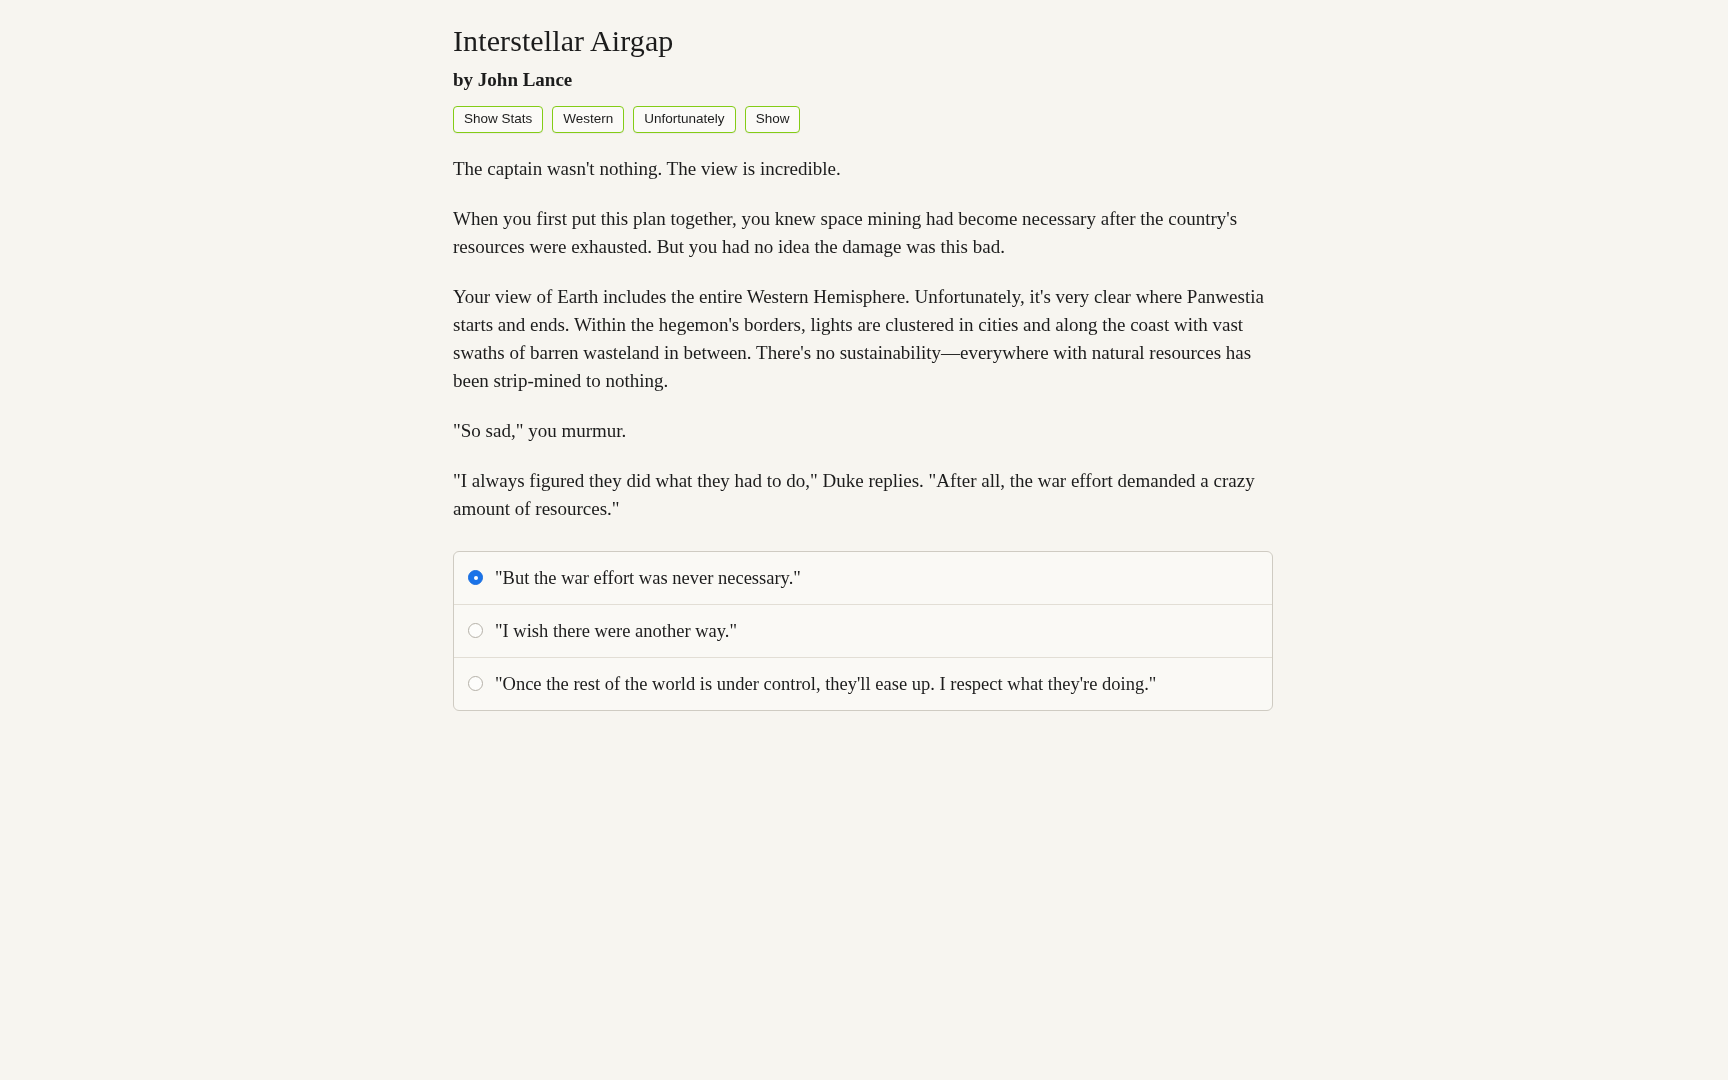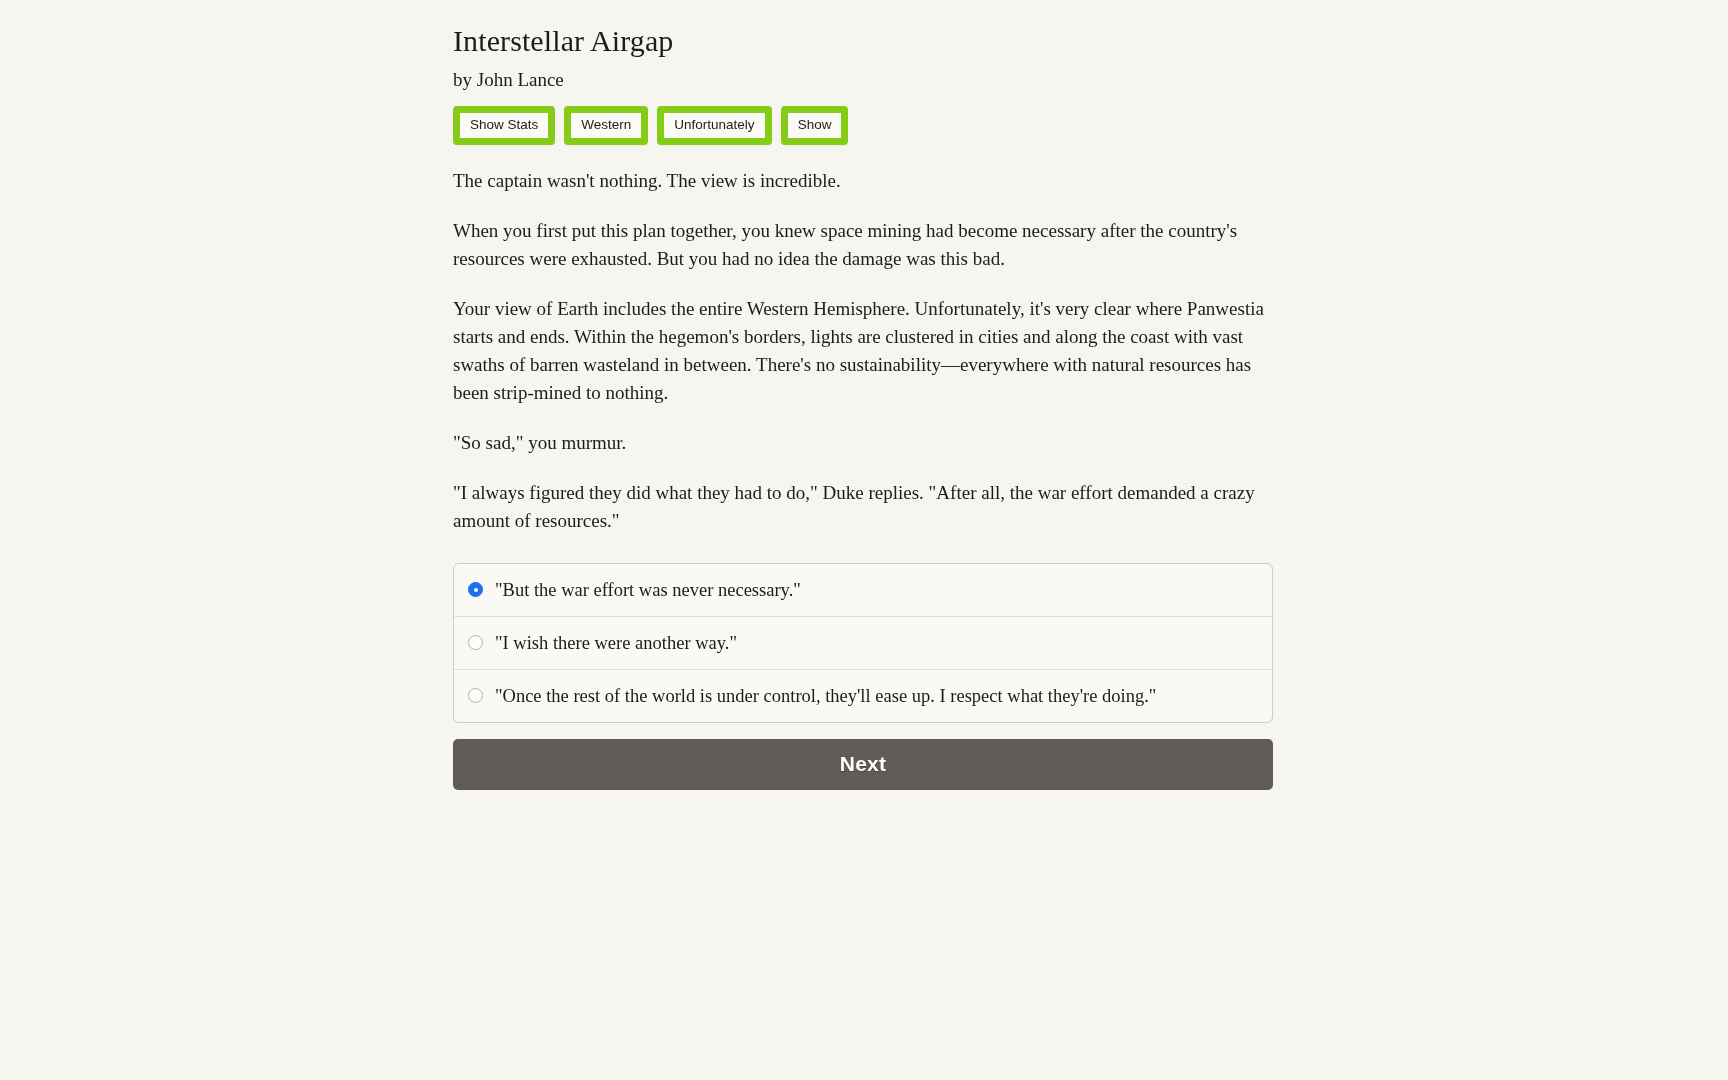--- a/index.html
+++ b/index.html
@@ -29,33 +29,34 @@
     letter-spacing: 0.1px;
     margin: 0 0 0 0;
     padding: 6px 0 0 0;
     line-height: 1.25;
     color: #1c1c1c;
   }
   .byline {
     font-size: 19px;
     margin: 9px 0 0 0;
     color: #1c1c1c;
+    font-weight: bold;
   }
   .button-bar {
     margin-top: 15px;
     display: flex;
     gap: 9px;
     align-items: center;
   }
   .nav-button {
     font-family: "Liberation Sans", sans-serif;
     font-size: 13.5px;
     color: #1d1d1d;
     background: #fbfaf7;
-    border: 7px solid #84cc16;
+    border: 1px solid #84cc16;
     border-radius: 4px;
     padding: 5px 10px 6px 10px;
     line-height: 1.1;
     cursor: pointer;
     box-shadow: 0 1px 0 rgba(0,0,0,0.04);
   }
   .para {
     font-size: 19px;
     line-height: 1.47;
     margin: 22px 0 0 0;
@@ -156,16 +157,15 @@
       <div class="choice">
         <span class="radio"></span>
         <span class="choice-label">"I wish there were another way."</span>
       </div>
       <div class="choice">
         <span class="radio"></span>
         <span class="choice-label">"Once the rest of the world is under control, they'll ease up. I respect what they're doing."</span>
       </div>
     </div>
 
-    <button class="next-button">Next</button>
 
   </div>
 </div>
 
 </body></html>

